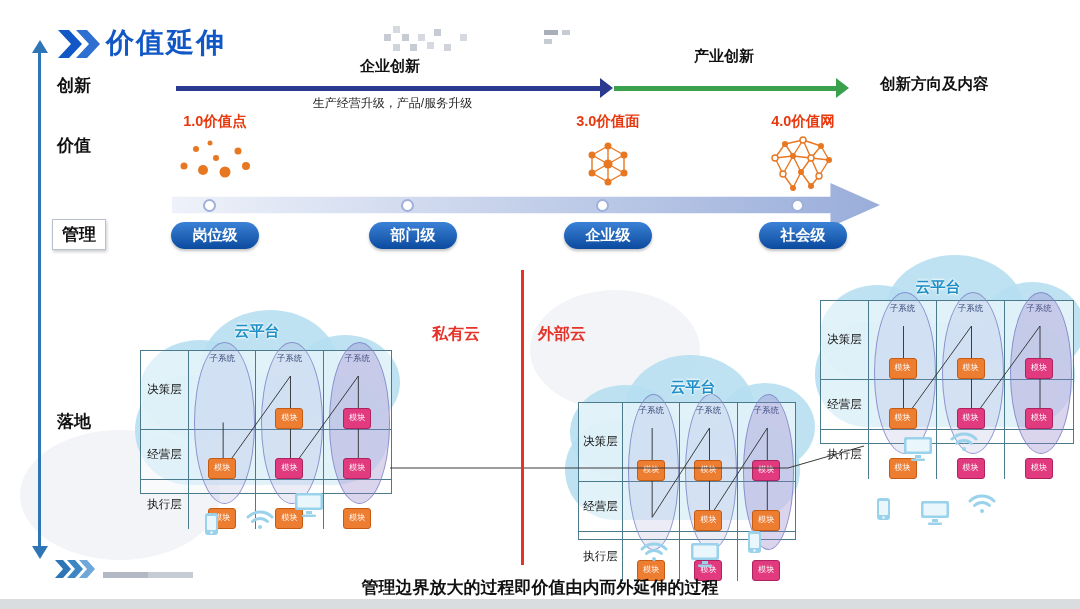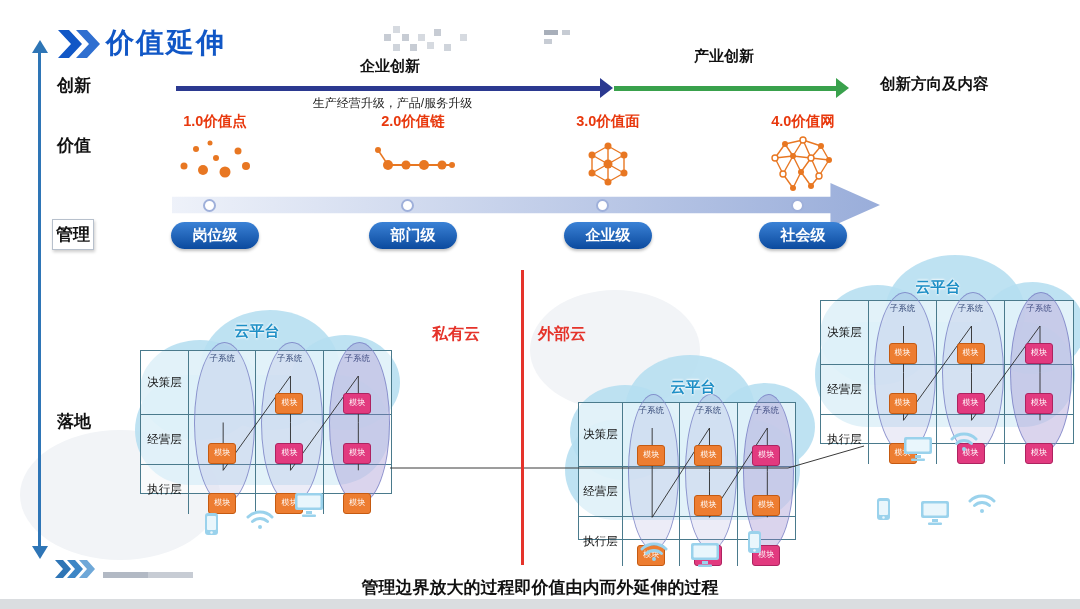--- a/index.html
+++ b/index.html
@@ -13,21 +13,21 @@
   
   .title{left:106px;top:24px;font-size:28px;font-weight:bold;color:#1157C6;letter-spacing:2px;z-index:5;}
   .right-note{left:880px;top:74px;font-size:15.5px;font-weight:bold;z-index:5;}
 
   
   .vaxis{left:38px;top:52px;width:3px;height:494px;background:#2E75B6;z-index:1;}
   .vhead{width:0;height:0;border-left:8px solid transparent;border-right:8px solid transparent;z-index:1;}
   .vhead.top{left:32px;top:40px;border-bottom:13px solid #2E75B6;}
   .vhead.bot{left:32px;top:546px;border-top:13px solid #2E75B6;}
   .axis-label{left:10px;font-size:17px;font-weight:bold;z-index:2;margin-left:47px;}
-  .axis-label.boxed{left:5px;background:#fff;border:1px solid #B7C0CC;box-shadow:1px 2px 3px rgba(0,0,0,.2);padding:3px 3px;}
+  .axis-label.boxed{left:5px;background:#fff;border:1px solid #B7C0CC;box-shadow:1px 2px 3px rgba(0,0,0,.2);padding:3px 9px;}
 
   
   .harrow{position:absolute;height:5px;top:86px;z-index:1;}
   .harrow.blue{left:176px;width:424px;background:#2B3990;}
   .harrow.green{left:614px;width:222px;background:#39A14C;}
   .hhead{position:absolute;top:78px;width:0;height:0;border-top:10px solid transparent;border-bottom:10px solid transparent;z-index:1;}
   .hhead.blue{left:600px;border-left:13px solid #2B3990;}
   .hhead.green{left:836px;border-left:13px solid #39A14C;}
   .arrow-label{position:absolute;font-weight:bold;font-size:15px;text-align:center;z-index:2;}
   .arrow-desc{position:absolute;font-size:12px;text-align:center;color:#222;z-index:2;}
@@ -51,21 +51,21 @@
   .cloud{position:absolute;z-index:0;}
   .cloud .cc,.cloud .cbase{position:absolute;background:#B5DEF0;opacity:.88;}
   .cloud .cc{border-radius:50%;}
   .cloud-label{position:absolute;z-index:3;font-size:15px;font-weight:bold;color:#1E8FC6;
     text-shadow:0 1px 2px #fff,0 -1px 2px #fff;width:90px;text-align:center;}
 
   
   .cloud-table{position:absolute;display:grid;grid-template-rows:repeat(3,1fr);
     border:1px solid #4A7A8C;background:rgba(255,255,255,.55);z-index:2;}
   .ct-cell{position:relative;border-right:1px solid #4A7A8C;border-bottom:1px solid #4A7A8C;
-    display:flex;flex-direction:column;align-items:center;justify-content:center;gap:2px;}
+    display:flex;flex-direction:column;align-items:center;justify-content:center;gap:17px;}
   .ct-cell:nth-child(4n){border-right:none;}
   .ct-cell:nth-child(n+9){border-bottom:none;}
   .ct-rowlabel{font-size:11.5px;font-weight:normal;color:#111;}
   .ct-cell.r0{justify-content:flex-start;padding-top:3px;}
   .subsys{font-size:8.5px;color:#1F3864;line-height:1;white-space:nowrap;}
   .mod{width:26px;height:19px;border-radius:3px;color:#fff;font-size:8px;line-height:1;
     display:flex;align-items:center;justify-content:center;z-index:3;position:relative;margin-top:28px;}
   .mod.orange{background:#ED7D31;border:1px solid #C55A11;}
   .mod.pink{background:#E23A7F;border:1px solid #AD2360;}
   .oval{position:absolute;top:-9px;height:calc(100% + 18px);border:1.5px solid rgba(120,128,196,.8);
@@ -136,35 +136,20 @@
     <svg width="90" height="46" viewBox="0 0 90 46">
       <g fill="#E87722">
         <circle cx="14" cy="32" r="3.5"></circle>
           <circle cx="26" cy="15" r="3"></circle>
           <circle cx="33" cy="36" r="5"></circle>
         <circle cx="46" cy="24" r="3"></circle>
           <circle cx="55" cy="38" r="5.5"></circle>
           <circle cx="68" cy="17" r="3.5"></circle>
         <circle cx="76" cy="32" r="4"></circle>
           <circle cx="40" cy="9" r="2.5"></circle>
-      </g>
-    </svg>
-  </div>
-  <div class="stage-item" style="left:353px">
-    <div class="stage-label">2.0价值链</div>
-    <svg width="90" height="46" viewBox="0 0 90 46">
-      <line x1="10" y1="16" x2="20" y2="31" stroke="#E87722" stroke-width="1.5"></line>
-      <line x1="20" y1="31" x2="82" y2="31" stroke="#E87722" stroke-width="2"></line>
-      <g fill="#E87722">
-        <circle cx="10" cy="16" r="3"></circle>
-          <circle cx="20" cy="31" r="5"></circle>
-          <circle cx="38" cy="31" r="4.5"></circle>
-        <circle cx="56" cy="31" r="5"></circle>
-          <circle cx="74" cy="31" r="4.5"></circle>
-          <circle cx="84" cy="31" r="3"></circle>
       </g>
     </svg>
   </div>
   <div class="stage-item" style="left:548px">
 
     <div class="stage-label">3.0价值面</div>
     <svg width="72" height="56" viewBox="0 0 72 56">
       <g stroke="#E87722" stroke-width="1.4">
         <line x1="36" y1="30" x2="36" y2="12"></line>
           <line x1="36" y1="30" x2="52" y2="21"></line>

